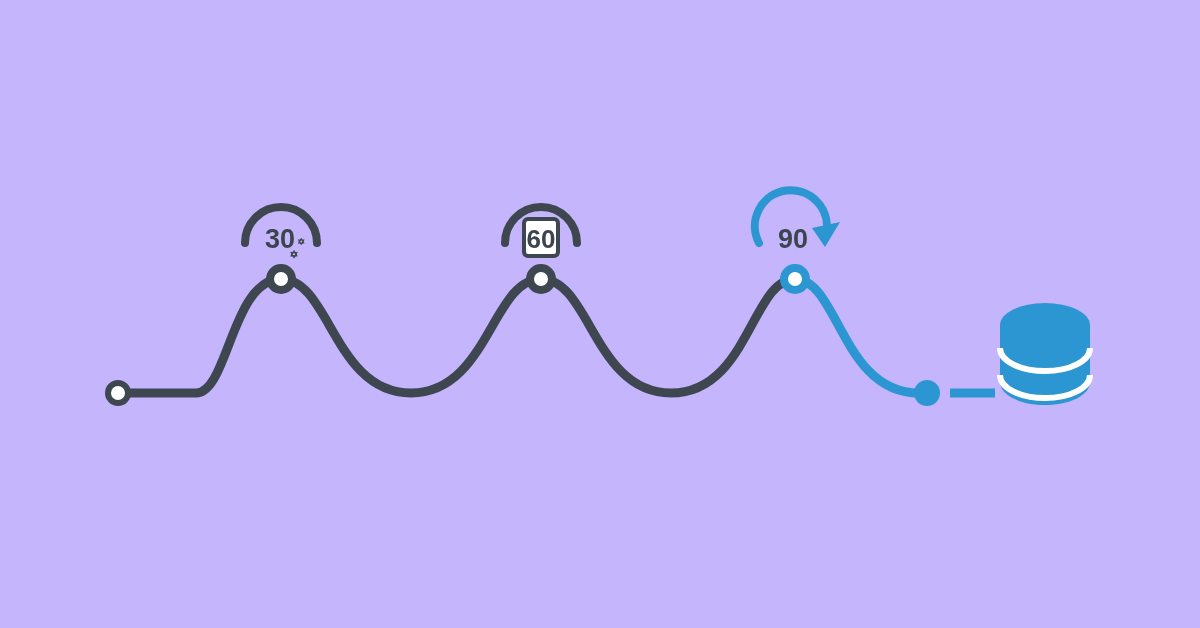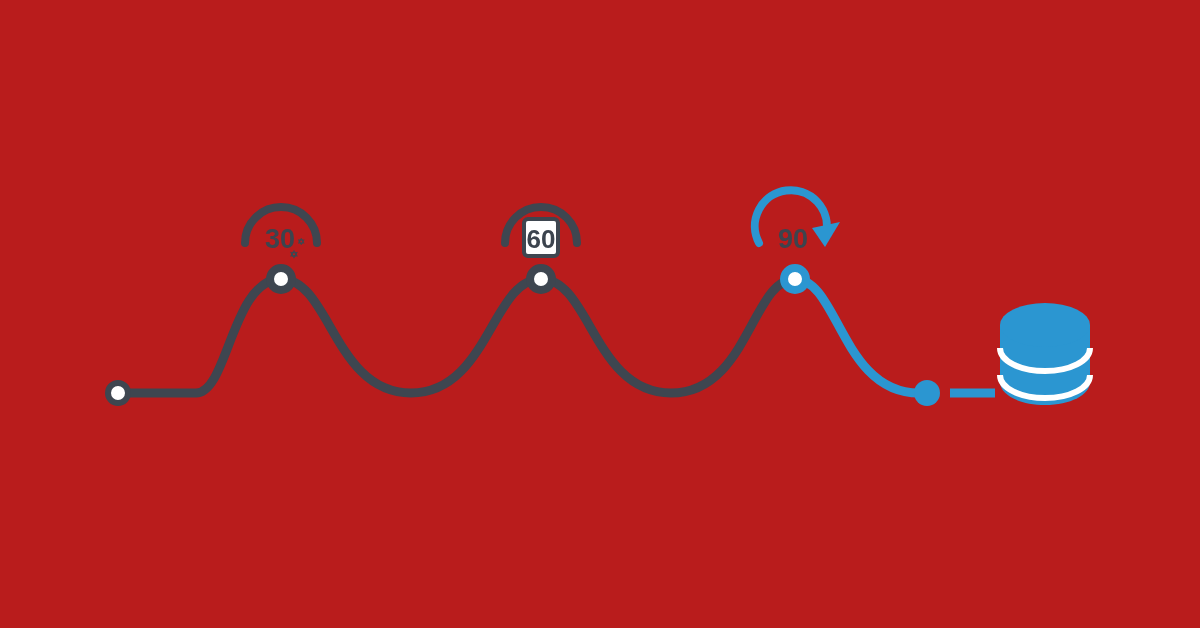--- a/index.html
+++ b/index.html
@@ -7,21 +7,21 @@
     padding: 0;
     background: #ffffff;
   }
   body {
     font-family: "Liberation Sans", sans-serif;
   }
   #canvas {
     position: relative;
     width: 1200px;
     height: 628px;
-    background: #b91c1c;
+    background: #c4b5fd;
     overflow: hidden;
   }
   #scene {
     position: absolute;
     left: 0;
     top: 0;
     width: 1200px;
     height: 628px;
   }
   .lbl {

